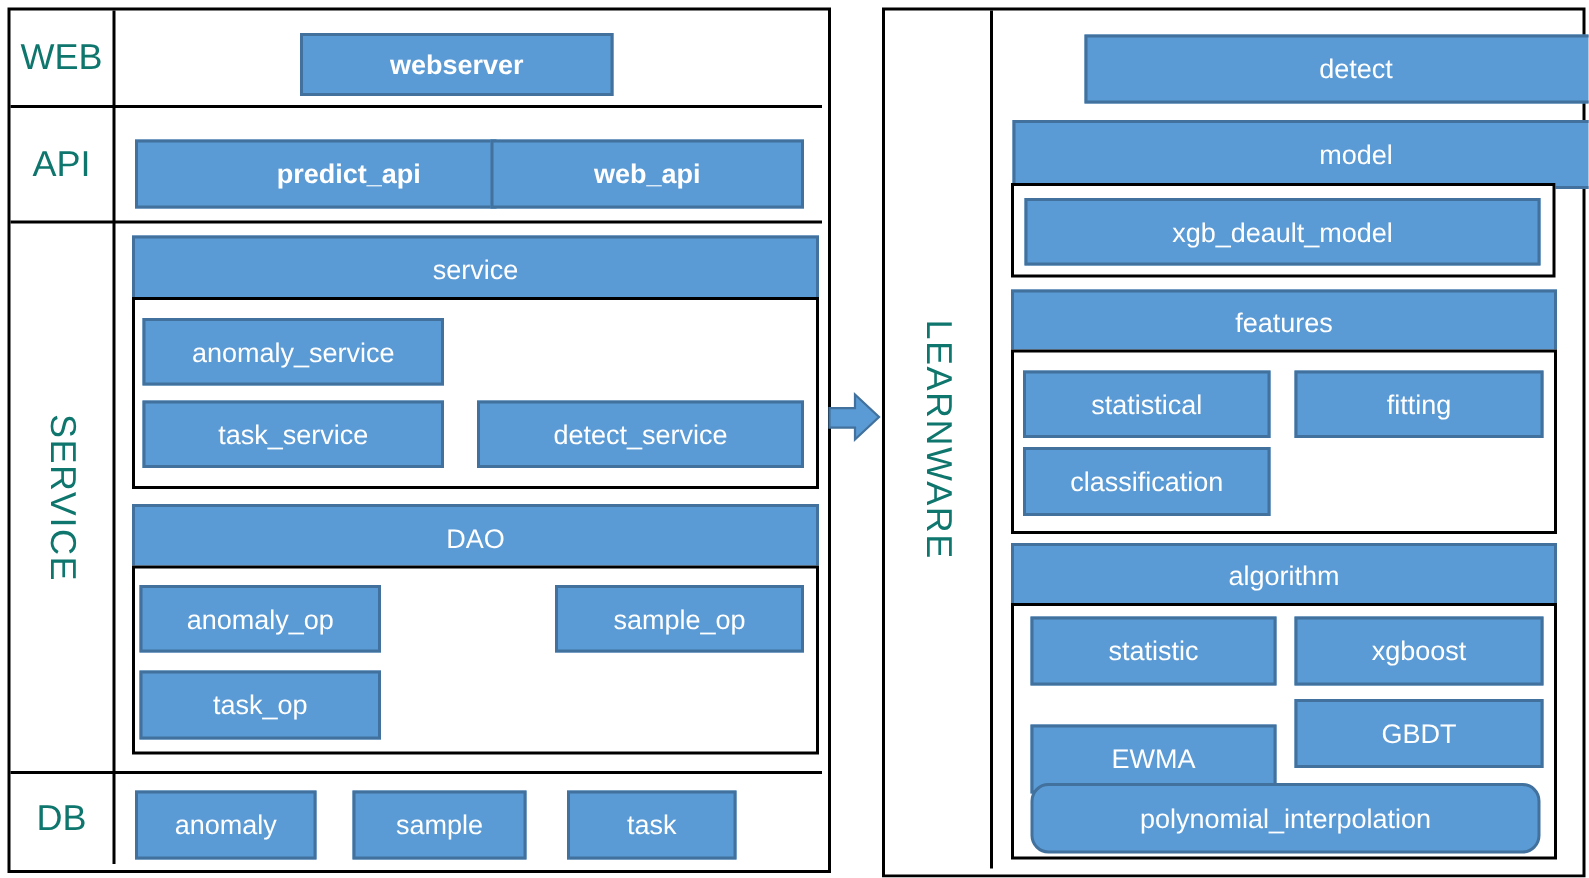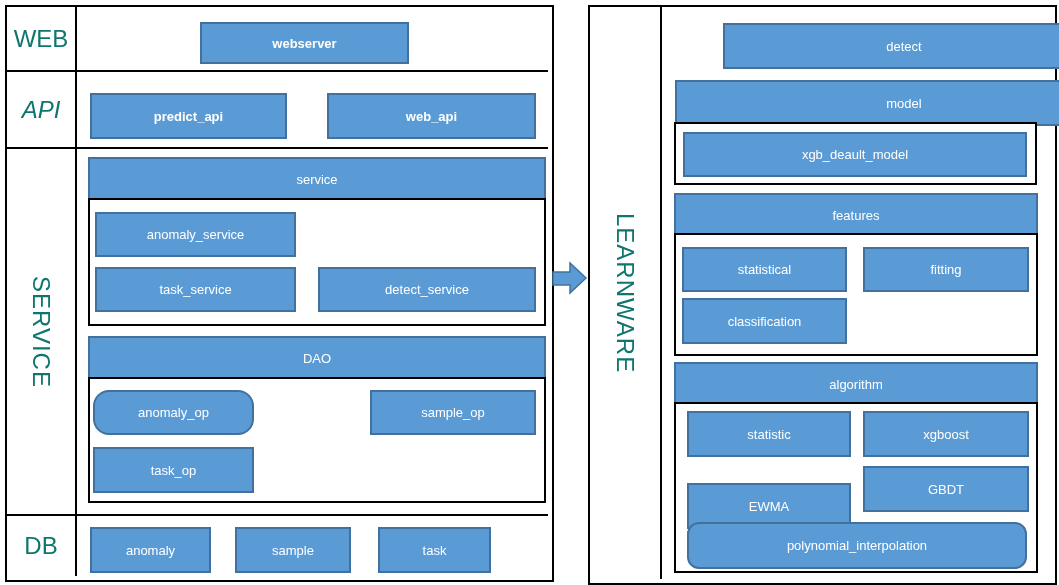--- a/index.html
+++ b/index.html
@@ -15,21 +15,21 @@
     border: 2px solid var(--line-color, #000);
     background: #fff;
   }
   .abs { position: absolute; }
   .bb {
     position: absolute;
     background: var(--box-fill, #5B9BD5);
     border: 2px solid var(--box-border, #41719C);
     color: #ffffff;
     display: flex; align-items: center; justify-content: center;
-    font-size: 13px; line-height: 1; white-space: nowrap;
+    font-size: 18px; line-height: 1; white-space: nowrap;
   }
   .bb.bold { font-weight: bold; }
   .gbody {
     position: absolute;
     background: #ffffff;
     border: 2px solid var(--line-color, #000);
   }
   .rowlabel {
     position: absolute;
     display: flex; align-items: center; justify-content: center;
@@ -48,40 +48,40 @@
 <body>
 
 <div class="panel" style="left:5px; top:5px; width:545px; height:573px;">
 
   <div class="vline" style="left:68px; top:0; height:569px;"></div>
   <div class="hline" style="left:0; top:63px; width:541px;"></div>
   <div class="hline" style="left:0; top:140px; width:541px;"></div>
   <div class="hline" style="left:0; top:507px; width:541px;"></div>
 
   <div class="rowlabel" style="left:0; top:0; width:68px; height:63px;">WEB</div>
-  <div class="rowlabel" style="left:0; top:65px; width:68px; height:75px;font-style:italic;">API</div>
+  <div class="rowlabel" style="left:0; top:65px; width:68px; height:75px;">API</div>
   <div class="rowlabel" style="left:0; top:142px; width:68px; height:365px;">
     <span class="vtext">SERVICE</span>
   </div>
   <div class="rowlabel" style="left:0; top:509px; width:68px; height:60px;">DB</div>
 
   <div class="bb bold" style="left:193px; top:15px; width:205px; height:38px;">webserver</div>
 
-  <div class="bb bold" style="left:83px; top:86px; width:193px; height:42px;">predict_api</div>
+  <div class="bb bold" style="left:83px; top:86px; width:193px; height:42px;padding-left:44px;">predict_api</div>
   <div class="bb bold" style="left:320px; top:86px; width:205px; height:42px;">web_api</div>
 
   <div class="bb" style="left:81px; top:150px; width:454px; height:41px;">service</div>
   <div class="gbody" style="left:81px; top:191px; width:454px; height:124px;"></div>
   <div class="bb" style="left:88px; top:205px; width:197px; height:41px;">anomaly_service</div>
   <div class="bb" style="left:88px; top:260px; width:197px; height:41px;">task_service</div>
   <div class="bb" style="left:311px; top:260px; width:214px; height:41px;">detect_service</div>
 
   <div class="bb" style="left:81px; top:329px; width:454px; height:41px;">DAO</div>
   <div class="gbody" style="left:81px; top:370px; width:454px; height:122px;"></div>
-  <div class="bb" style="left:86px; top:383px; width:157px; height:41px;border-radius:16px;">anomaly_op</div>
+  <div class="bb" style="left:86px; top:383px; width:157px; height:41px;">anomaly_op</div>
   <div class="bb" style="left:363px; top:383px; width:162px; height:41px;">sample_op</div>
   <div class="bb" style="left:86px; top:440px; width:157px; height:42px;">task_op</div>
 
   <div class="bb" style="left:83px; top:520px; width:117px; height:42px;">anomaly</div>
   <div class="bb" style="left:228px; top:520px; width:112px; height:42px;">sample</div>
   <div class="bb" style="left:371px; top:520px; width:109px; height:42px;">task</div>
 </div>
 
 <svg class="abs arrow" style="left:552px; top:260px;" width="36" height="36" viewBox="0 0 36 36">
   <polygon points="1,12 18,12 18,3 34,18 18,33 18,25 1,25" style="fill:var(--box-fill,#5B9BD5); stroke:var(--box-border,#41719C); stroke-width:1.5;"></polygon>

